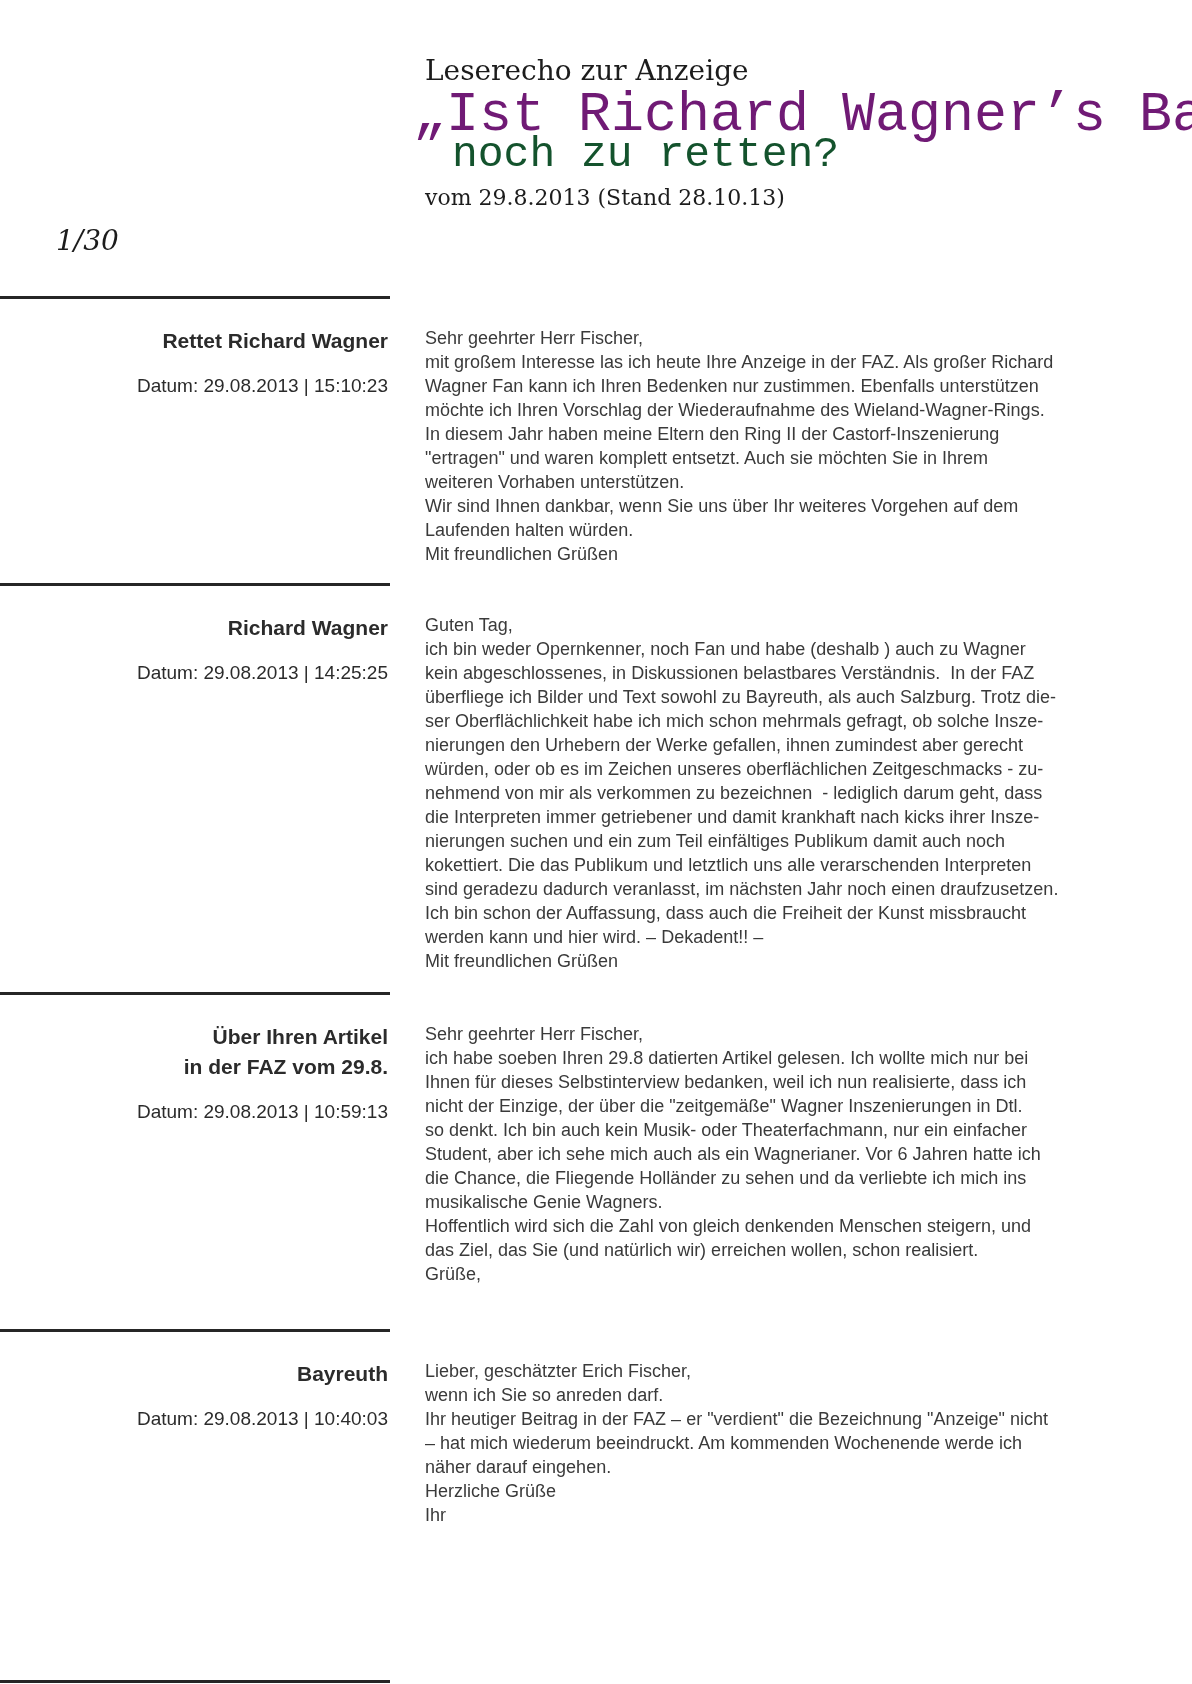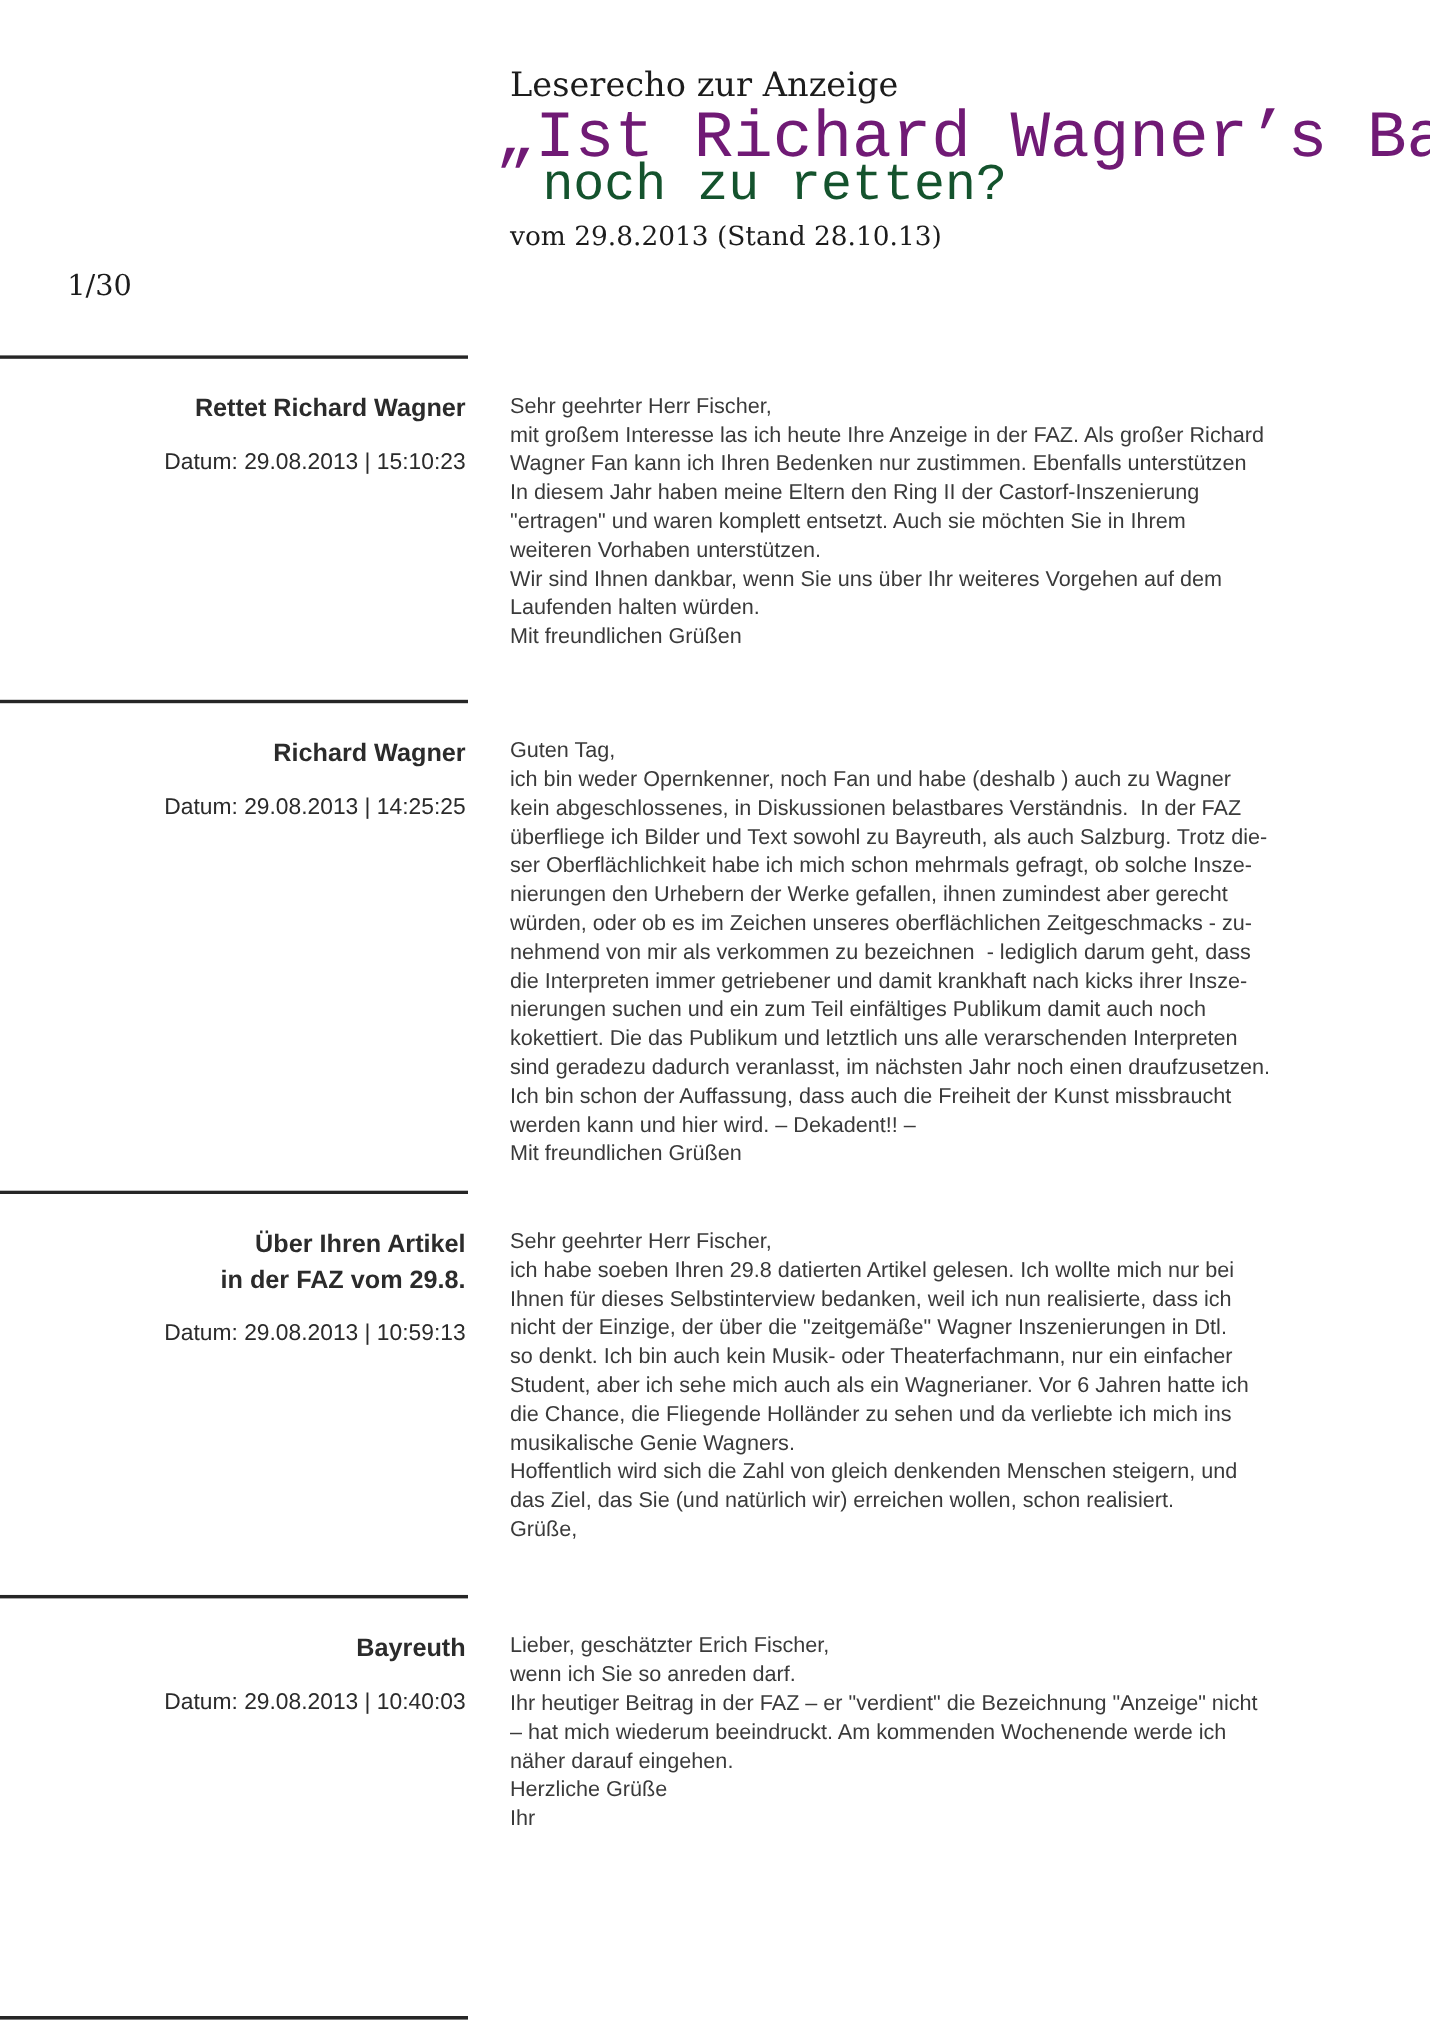--- a/index.html
+++ b/index.html
@@ -29,21 +29,21 @@
     font-size: 43px; color: #14532d; white-space: pre; margin-left: 22px;
   }
   .dateline {
     position: absolute; left: 425px; top: 185px;
     font-family: "DejaVu Serif", serif;
     font-size: 22px; color: #1c1c1c; white-space: pre;
   }
   .page-indicator {
     position: absolute; left: 56px; top: 224px;
     font-family: "DejaVu Serif", serif;
-    font-size: 24px; color: #1c1c1c;
+    font-size: 28px; color: #1c1c1c; font-style: italic;
   }
 
   
   .entries {
     position: absolute; left: 0; top: 296px; width: 1192px;
   }
   .entry { box-sizing: border-box; overflow: hidden; }
   .entry:nth-child(1) { height: 287px; }
   .entry:nth-child(2) { height: 409px; }
   .entry:nth-child(3) { height: 337px; }
@@ -98,20 +98,21 @@
       <div class="left-col">
         <div class="entry-title">
               <div>Rettet Richard Wagner</div>
             </div>
         <div class="entry-date">Datum: 29.08.2013 | 15:10:23</div>
       </div>
       <div class="body-col">
             <div class="body-line">Sehr geehrter Herr Fischer,</div>
             <div class="body-line">mit großem Interesse las ich heute Ihre Anzeige in der FAZ. Als großer Richard</div>
             <div class="body-line">Wagner Fan kann ich Ihren Bedenken nur zustimmen. Ebenfalls unterstützen</div>
+            <div class="body-line">möchte ich Ihren Vorschlag der Wiederaufnahme des Wieland-Wagner-Rings.</div>
             <div class="body-line">In diesem Jahr haben meine Eltern den Ring II der Castorf-Inszenierung</div>
             <div class="body-line">"ertragen" und waren komplett entsetzt. Auch sie möchten Sie in Ihrem</div>
             <div class="body-line">weiteren Vorhaben unterstützen.</div>
             <div class="body-line">Wir sind Ihnen dankbar, wenn Sie uns über Ihr weiteres Vorgehen auf dem</div>
             <div class="body-line">Laufenden halten würden.</div>
             <div class="body-line">Mit freundlichen Grüßen</div>
           </div>
     </div>
   </div>
 

